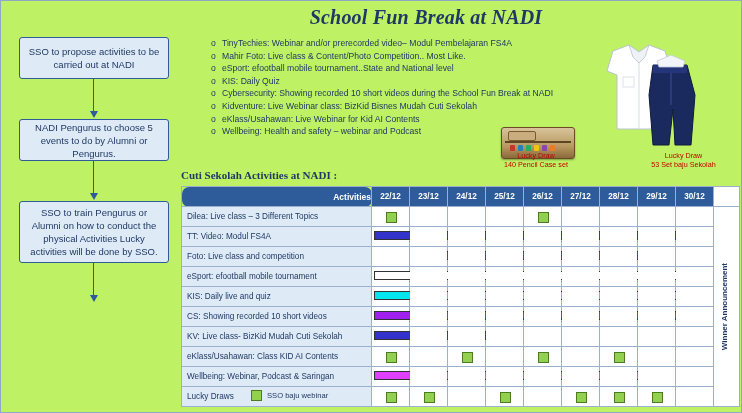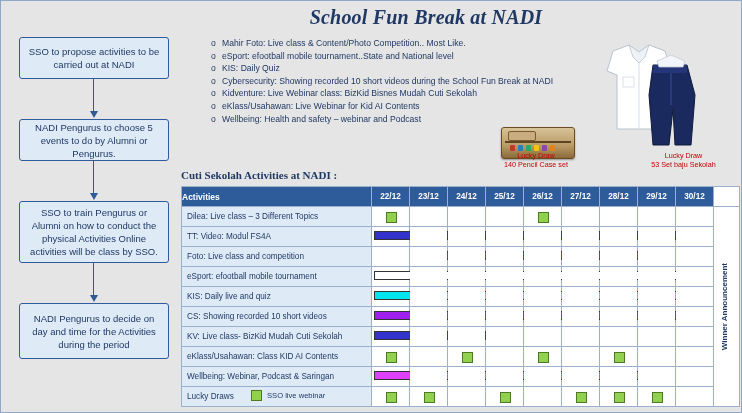--- a/index.html
+++ b/index.html
@@ -4,21 +4,21 @@
 <style>
   html,body{margin:0;padding:0;}
   body{
     width:742px;height:413px;
     background:#ffffff;
     font-family:"Liberation Sans", sans-serif;
     overflow:hidden;
   }
   #page{
     position:relative;width:742px;height:413px;
-    background:#e5e5e5;
+    background:#bef264;
     border:1px solid #8fa8c8;
     box-sizing:border-box;
   }
   
   .title{
     position:absolute;left:215px;top:5px;width:420px;
     text-align:center;
     font-family:"Liberation Serif", serif;
     font-style:italic;
     font-weight:bold;
@@ -88,21 +88,21 @@
     position:absolute;left:180px;top:185px;width:548px;
   }
   table.sched{border-collapse:collapse;width:548px;table-layout:fixed;}
   table.sched th,table.sched td{
     border:1px solid #9ab0cc;
     font-size:8px;
     padding:0;
     height:19px;
   }
   table.sched th.act{
-    background:#2E5B9A;color:#ffffff;font-size:8.5px;text-align:left;
+    background:#2E5B9A;color:#ffffff;font-size:8.5px;text-align:right;border-radius:7px;
   }
   table.sched th.date{
     background:#2E5B9A;color:#ffffff;font-size:8.2px;text-align:center;
   }
   table.sched th.winner{
     background:#ffffff;border:1px solid #9ab0cc;width:22px;
   }
   table.sched td.label{
     background:#DEEBF7;color:#1F3864;text-align:left;padding-left:5px;font-size:8.2px;
   }
@@ -148,30 +148,28 @@
   <div class="arrowline" style="left:92px;top:78px;height:34px;"></div>
   <div class="arrow" style="left:88.5px;top:110px;"></div>
 
   <div class="flowbox" style="left:18px;top:118px;width:150px;height:42px;">
     <span>NADI Pengurus to choose 5 events to do by Alumni or Pengurus.</span>
   </div>
   <div class="arrowline" style="left:92px;top:160px;height:34px;"></div>
   <div class="arrow" style="left:88.5px;top:192px;"></div>
 
   <div class="flowbox" style="left:18px;top:200px;width:150px;height:62px;">
-    <span>SSO to train Pengurus or Alumni on how to conduct the physical Activities Online activities will be class by SSO.</span>
+    <span>SSO to train Pengurus or Alumni on how to conduct the physical Activities Lucky activities will be done by SSO.</span>
   </div>
   <div class="arrowline" style="left:92px;top:262px;height:34px;"></div>
   <div class="arrow" style="left:88.5px;top:294px;"></div>
 
-  <div class="flowbox" style="left:18px;top:302px;width:150px;height:56px;">
-    <span>NADI Pengurus to decide on day and time for the Activities during the period</span>
-  </div>
 
   <div class="bullets">
+    <div class="row"><span class="bu">o</span><span>TinyTechies: Webinar and/or prerecorded video– Modul Pembelajaran FS4A</span></div>
     <div class="row"><span class="bu">o</span><span>Mahir Foto: Live class &amp; Content/Photo Competition.. Most Like.</span></div>
     <div class="row"><span class="bu">o</span><span>eSport: efootball mobile tournament..State and National level</span></div>
     <div class="row"><span class="bu">o</span><span>KIS: Daily Quiz</span></div>
     <div class="row"><span class="bu">o</span><span>Cybersecurity: Showing recorded 10 short videos during the School Fun Break at NADI</span></div>
     <div class="row"><span class="bu">o</span><span>Kidventure:  Live Webinar class: BizKid Bisnes Mudah Cuti Sekolah</span></div>
     <div class="row"><span class="bu">o</span><span>eKlass/Usahawan: Live Webinar for Kid AI Contents</span></div>
     <div class="row"><span class="bu">o</span><span>Wellbeing: Health and safety – webinar and Podcast</span></div>
   </div>
 
   <div class="pcase">
@@ -404,16 +402,16 @@
               <span class="sq" style="background: rgb(146, 208, 80);"></span>
             </td>
             <td class="cell"></td>
           </tr>
         </tbody>
     </table>
   </div>
 
   <div class="legend">
     <span class="swatch"></span>
-    <span>SSO live webinar</span>
+    <span>SSO baju webinar</span>
   </div>
 
 </div>
 
 </body></html>

